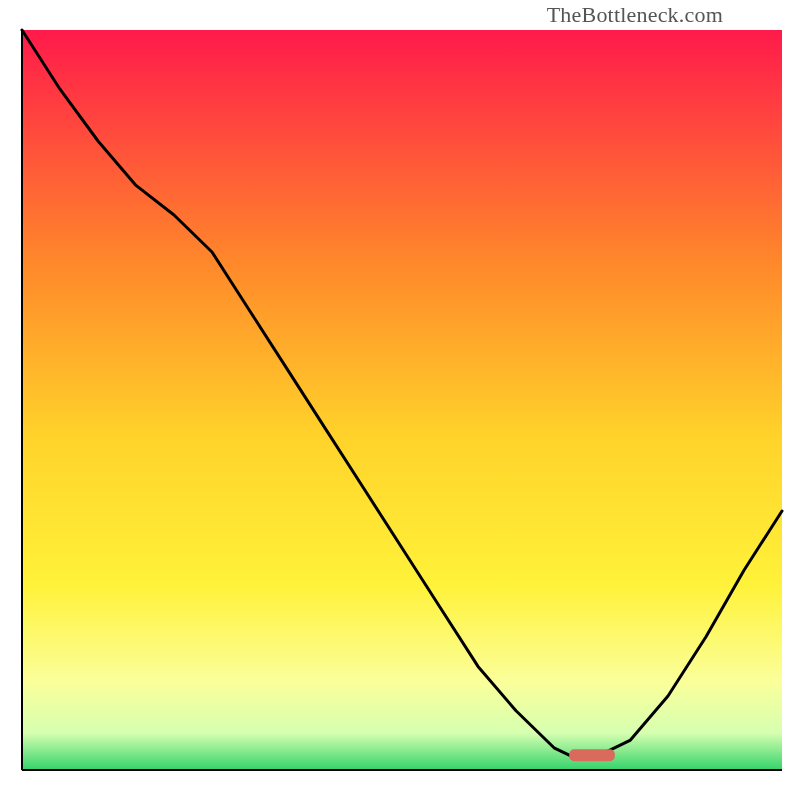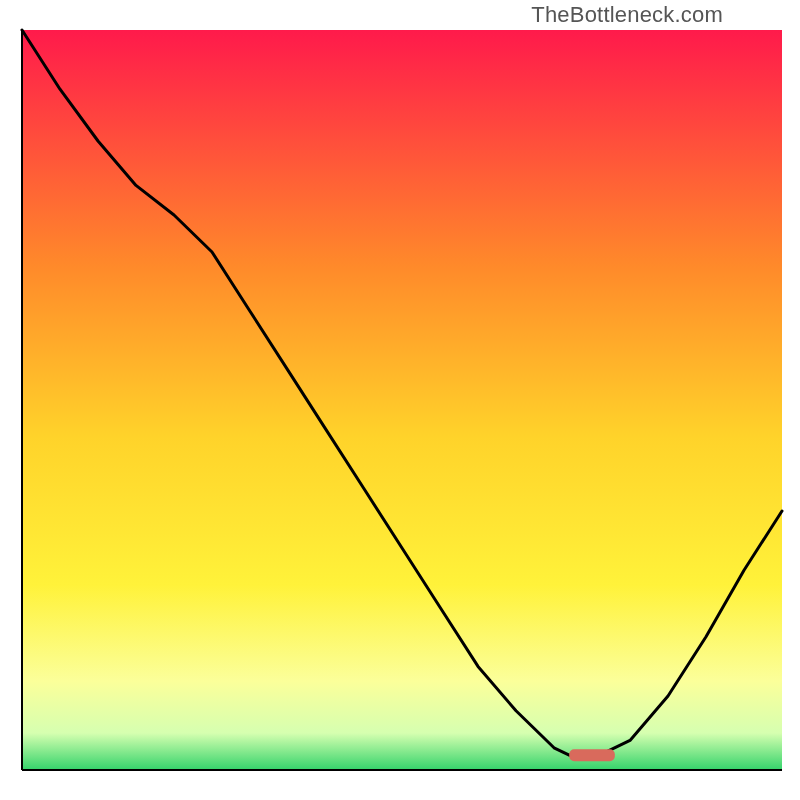--- a/index.html
+++ b/index.html
@@ -7,20 +7,21 @@
     padding: 0;
     width: 800px;
     height: 800px;
     background: #ffffff;
     font-family: Arial, Helvetica, sans-serif;
   }
   .chart-wrap {
     position: relative;
     width: 731px;
     height: 800px;
+    font-family: Liberation Serif, serif;
   }
   .watermark {
     position: absolute;
     top: 2px;
     right: 8px;
     color: #555555;
     font-size: 22px;
     font-weight: 500;
     letter-spacing: 0.2px;
   }

